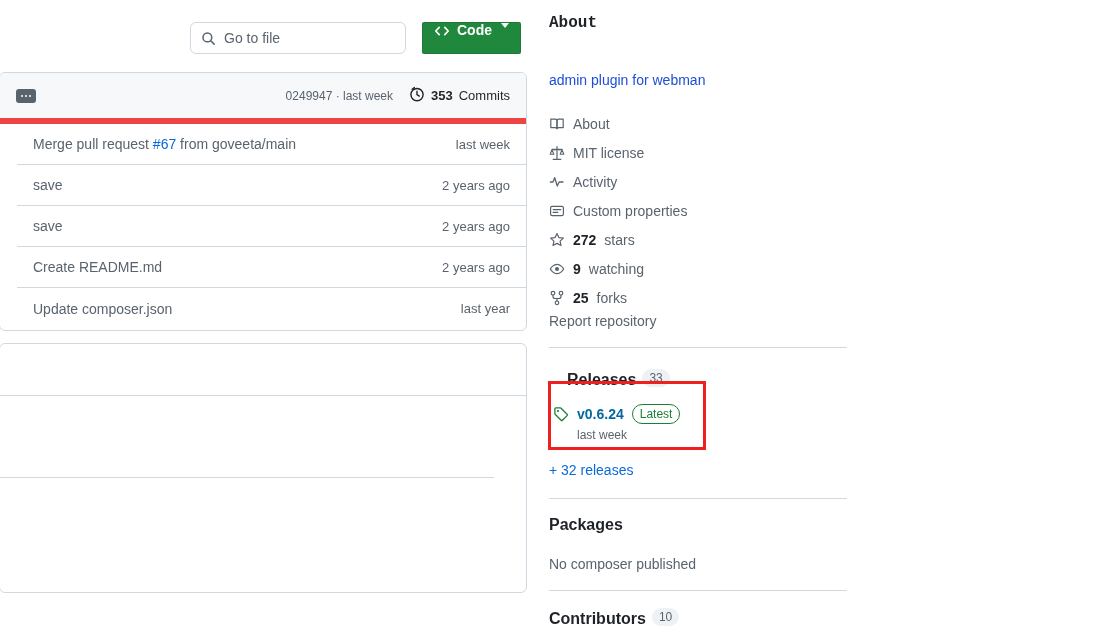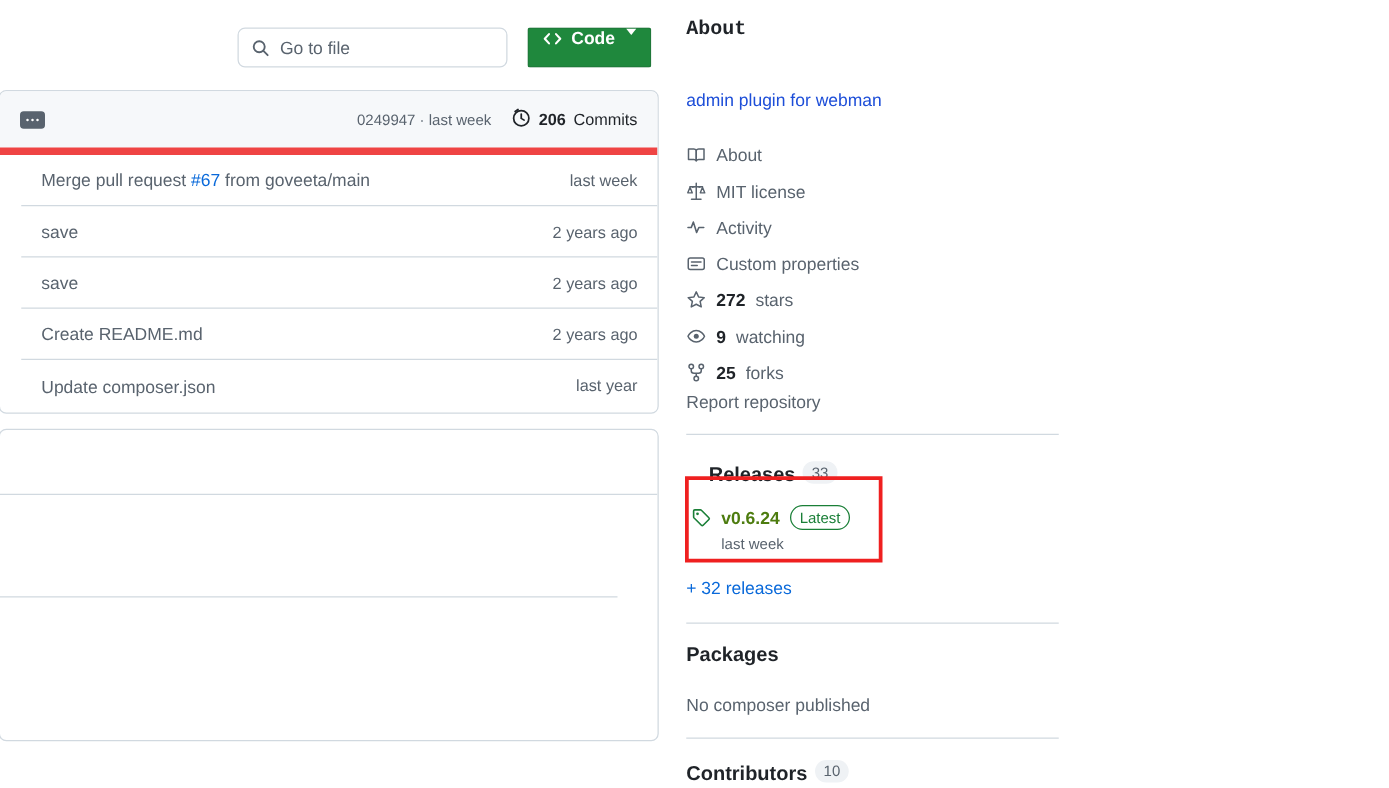--- a/index.html
+++ b/index.html
@@ -294,21 +294,21 @@
   }
   #release-line {
     display: flex;
     align-items: center;
     gap: 8px;
   }
   #release-tag-icon { color: #1a7f37; display: flex; align-items: center; }
   #release-version {
     font-size: 14px;
     font-weight: bold;
-    color: #4d7c0f;
+    color: #0369a1;
   }
   #release-latest-badge {
     border: 1px solid #1a7f37;
     color: #1a7f37;
     font-size: 12px;
     line-height: 18px;
     padding: 0 7px;
     border-radius: 2em;
     font-weight: 500;
   }
@@ -392,21 +392,21 @@
       <div id="commit-meta">
         <span id="commit-hash-time">0249947 · last week</span>
         <span id="commits-count-link">
           <span>
             <svg width="16" height="16" viewBox="0 0 16 16" fill="none">
               <circle cx="8" cy="8.6" r="6.1" stroke="#1f2328" stroke-width="1.4"></circle>
               <path d="M8 5.2v3.5l2.3 1.4" stroke="#1f2328" stroke-width="1.4" stroke-linecap="round" stroke-linejoin="round"></path>
               <path d="M3.1 3.2 5.4 1.6" stroke="#1f2328" stroke-width="1.4" stroke-linecap="round"></path>
             </svg>
           </span>
-          <b>206</b>
+          <b>353</b>
           <span>Commits</span>
         </span>
       </div>
     </div>
 
     <div class="commit-row">
       <span class="commit-msg"><span>Merge pull request </span><a href="#">#67</a><span> from goveeta/main</span></span>
       <span class="commit-age">last week</span>
     </div>
 

